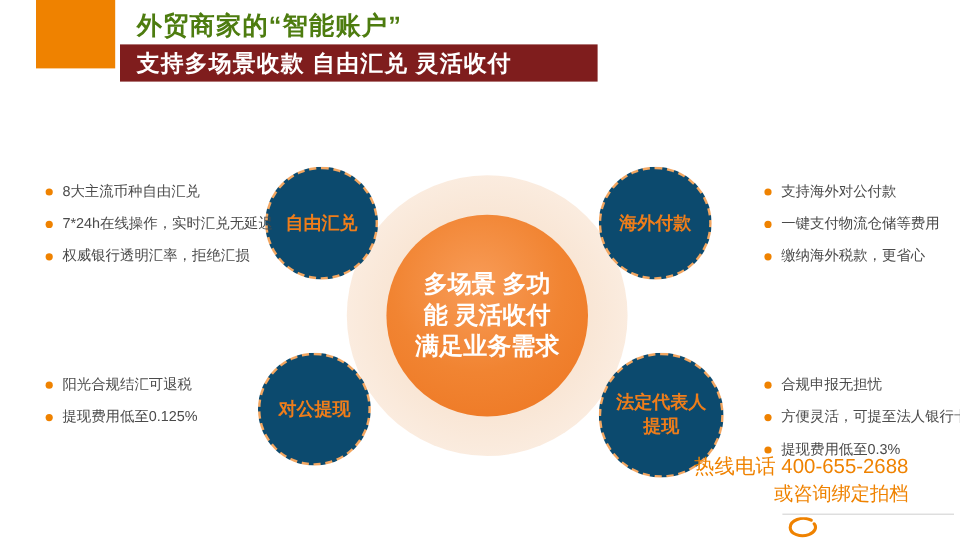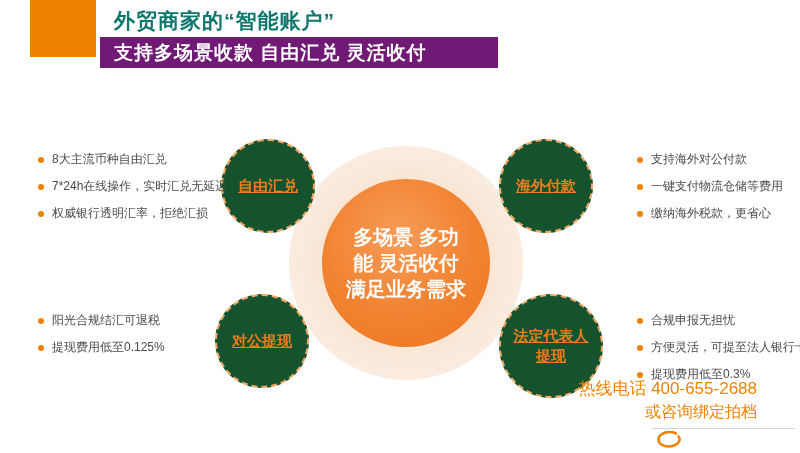--- a/index.html
+++ b/index.html
@@ -2,34 +2,34 @@
 <html><head>
 <meta charset="utf-8">
 <style>
   * { margin:0; padding:0; box-sizing:border-box; }
   html,body { background:#ffffff; }
   body { font-family:"Liberation Sans","DejaVu Sans",sans-serif; }
   .slide { position:relative; width:800px; height:453px; background:#ffffff; overflow:hidden; }
 
   
   .accent-block { position:absolute; left:30px; top:0; width:66px; height:57px; background:#EF8200; }
-  .title1 { position:absolute; left:114px; top:7px; font-size:21px; font-weight:bold; color:#0f766e; letter-spacing:1px; }
-  .title-bar { position:absolute; left:100px; top:37px; width:398px; height:31px; background:#701a75;
+  .title1 { position:absolute; left:114px; top:7px; font-size:21px; font-weight:bold; color:#4d7c0f; letter-spacing:1px; }
+  .title-bar { position:absolute; left:100px; top:37px; width:398px; height:31px; background:#7f1d1d;
                color:#fff; font-size:19px; font-weight:bold; display:flex; align-items:center; padding-left:14px; letter-spacing:1px; }
 
   
   .outer-circle { position:absolute; left:289px; top:146px; width:234px; height:234px; border-radius:50%;
                   background:radial-gradient(circle, #F7E0CB 30%, #FBEDE1 75%, #FCF3EB 100%); }
   .center-circle { position:absolute; left:322px; top:179px; width:168px; height:168px; border-radius:50%;
                    background:radial-gradient(circle at 45% 35%, #F89C58 0%, #F18432 50%, #ED7520 100%);
                    display:flex; align-items:center; justify-content:center; }
   .center-text { color:#fff; font-size:20px; font-weight:bold; text-align:center; line-height:26px; }
-  .node { position:absolute; border-radius:50%; background:#14532d; border:2px dashed #F2A661;
+  .node { position:absolute; border-radius:50%; background:#0c4a6e; border:2px dashed #F2A661;
           display:flex; align-items:center; justify-content:center;
-          color:#EF7D1A; font-weight:bold; font-size:15px; text-align:center;text-decoration:underline; }
+          color:#EF7D1A; font-weight:bold; font-size:15px; text-align:center; }
   .node-tl { left:221px; top:139px; width:94px; height:94px; }
   .node-tr { left:499px; top:139px; width:94px; height:94px; }
   .node-bl { left:215px; top:294px; width:94px; height:94px; }
   .node-br { left:499px; top:294px; width:104px; height:104px; }
   .node-br .node-label { width:80px; line-height:20px; }
 
   
   .bullet-group { position:absolute; display:flex; flex-direction:column; }
   .bg-tl { left:38px;  top:146px; }
   .bg-bl { left:38px;  top:307px; }

